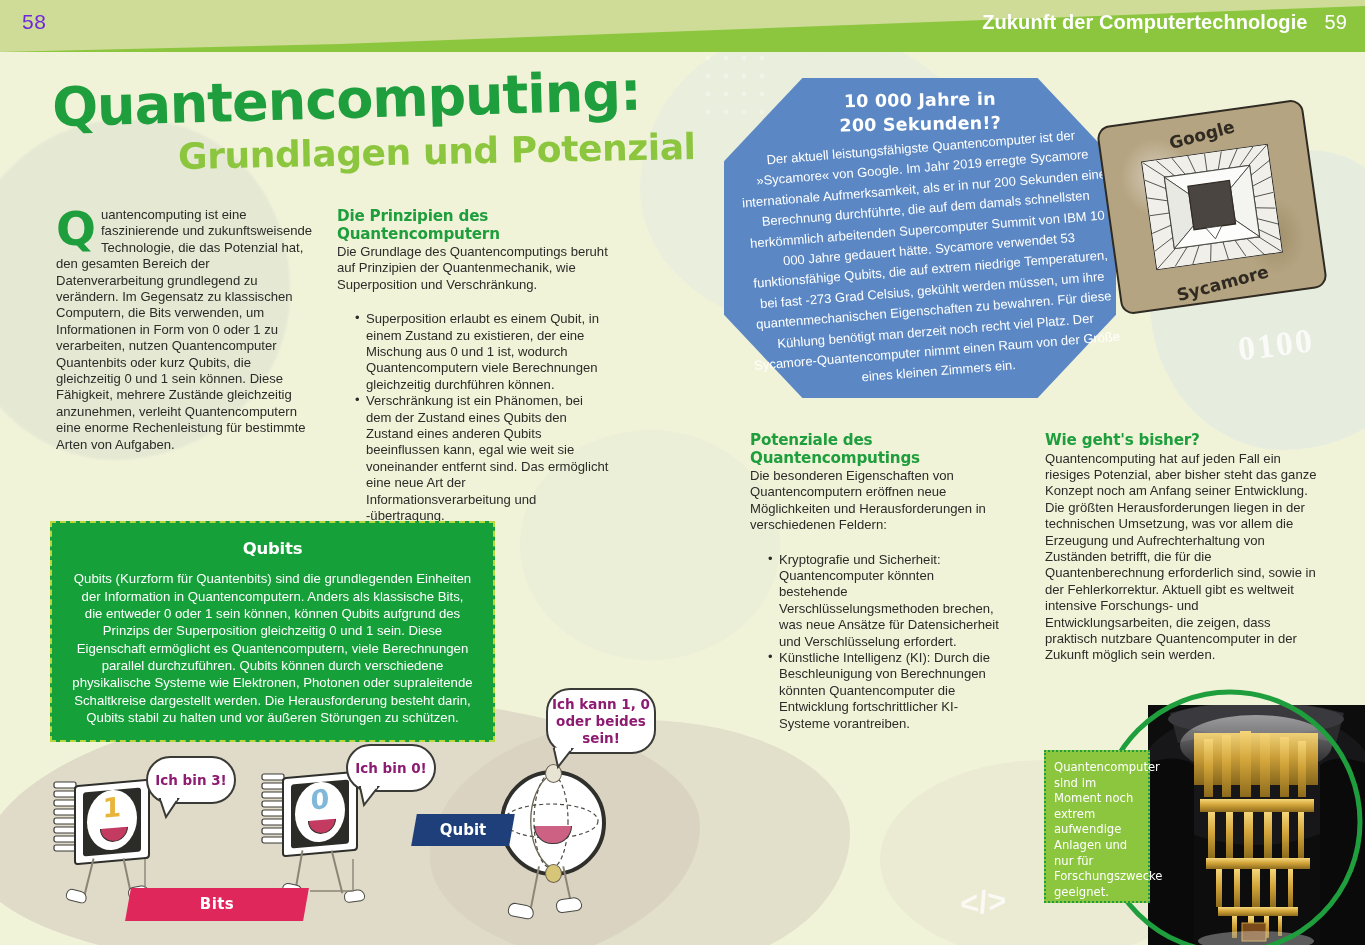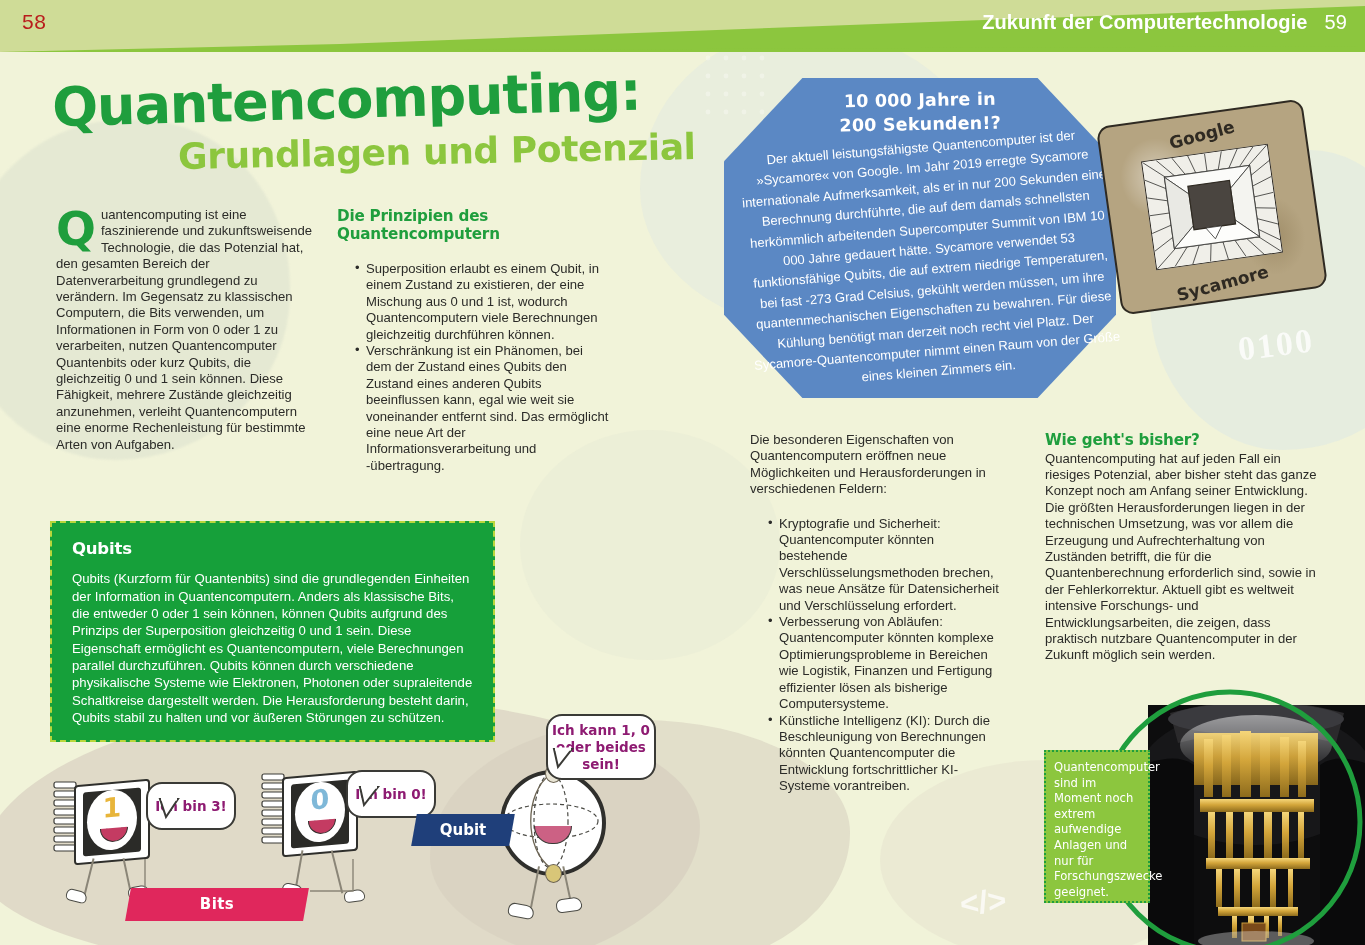--- a/index.html
+++ b/index.html
@@ -27,21 +27,21 @@
 
   .watermark{position:absolute;color:rgba(255,255,255,.78);font-weight:700;pointer-events:none;user-select:none;}
   .wm-0100{left:1238px;top:326px;font-size:34px;letter-spacing:2px;transform:rotate(-7deg);font-family:"Liberation Serif",serif;}
   .wm-code{left:960px;top:884px;font-size:32px;transform:rotate(-6deg);color:rgba(255,255,255,.72);}
   .wm-dots{left:700px;top:50px;width:90px;height:70px;opacity:.5;}
 
   
   .header{position:absolute;left:0;top:0;width:1365px;height:52px;overflow:hidden;}
   .hdr-light{position:absolute;inset:0;background:#cfdc97;}
   .hdr-wedge{position:absolute;left:0;top:0;width:1365px;height:52px;}
-  .pagenum-l{position:absolute;left:22px;top:10px;color:#b91c1c;font-size:21px;font-weight:400;letter-spacing:.5px;}
+  .pagenum-l{position:absolute;left:22px;top:10px;color:#6d28d9;font-size:21px;font-weight:400;letter-spacing:.5px;}
   .hdr-right{position:absolute;right:18px;top:11px;color:#ffffff;font-size:20px;font-weight:700;letter-spacing:.1px;}
   .hdr-right .pnum{font-weight:400;margin-left:17px;}
 
   
   .title-1{
     position:absolute;left:52px;top:68px;
     font-family:"DejaVu Sans", sans-serif;
     font-weight:700;font-size:54px;color:#1f9e3d;
     letter-spacing:-1px;transform:rotate(-1.6deg);
     white-space:nowrap;
@@ -70,21 +70,21 @@
   ul.bul li:before{content:"\2022";position:absolute;left:0;top:-1px;color:#2b2b28;font-size:13px;}
 
   .c1{left:56px;top:207px;width:263px;}
   .c2{left:337px;top:208px;width:290px;}
   .c3{left:750px;top:432px;width:272px;}
   .c4{left:1045px;top:432px;width:275px;}
 
   
   .qubits-box{
     position:absolute;left:50px;top:521px;width:445px;height:221px;
-    background:#16a03a;border:2px dashed #b9d63b;box-sizing:border-box;
+    background:#16a03a;border:2px dashed #b9d63b;box-sizing:border-box;text-align:center;
   }
   .qubits-box .inner{padding:17px 20px 0 20px;color:#ffffff;font-size:13.2px;line-height:17.3px;}
   .qubits-box h3{margin:0 0 2px 0;font-size:16.5px;font-family:"DejaVu Sans",sans-serif;font-weight:700;letter-spacing:-.2px;}
 
   
   .hexbox{
     position:absolute;left:724px;top:78px;width:392px;height:320px;
     background:#5b88c4;
     clip-path:polygon(20% 0%, 80% 0%, 100% 26%, 100% 74%, 80% 100%, 20% 100%, 0% 74%, 0% 26%);
   }
@@ -109,23 +109,23 @@
     background-image:
       radial-gradient(closest-side at 25% 30%, rgba(255,255,255,.45), rgba(255,255,255,0) 70%),
       radial-gradient(closest-side at 78% 70%, rgba(120,100,60,.35), rgba(0,0,0,0) 70%);
   }
   .chip-die{position:absolute;left:40px;top:40px;width:126px;height:108px;border:1.6px solid #2f2a22;background:#f2f2ee;overflow:hidden;}
   .chip-label-top{position:absolute;left:0;top:12px;width:208px;text-align:center;color:#2f2a22;font-weight:700;font-size:17px;font-family:"DejaVu Sans",sans-serif;transform:rotate(-7deg);}
   .chip-label-bot{position:absolute;left:0;bottom:8px;width:208px;text-align:center;color:#2f2a22;font-weight:700;font-size:17px;font-family:"DejaVu Sans",sans-serif;transform:rotate(-7deg);}
 
   
   .bubble{
-    position:absolute;background:#ffffff;border:2px solid #3a3a36;border-radius:16px;
+    position:absolute;background:#ffffff;border:2px solid #3a3a36;border-radius:24px;
     color:#8e1b72;font-family:"DejaVu Sans",sans-serif;font-weight:700;text-align:center;
-    display:flex;align-items:center;justify-content:center;font-size:13.5px;line-height:17px;margin-top:26px;
+    display:flex;align-items:center;justify-content:center;font-size:13.5px;line-height:17px;
   }
   .b1{left:146px;top:756px;width:86px;height:44px;}
   .b2{left:346px;top:744px;width:86px;height:44px;}
   .b3{left:546px;top:688px;width:106px;height:62px;}
 
   .bitfig{position:absolute;}
   .bitfig .heat{position:absolute;left:0;top:0;width:26px;height:80px;}
   .bitfig .face{
     position:absolute;left:22px;top:2px;width:72px;height:76px;background:#ffffff;
     border:2px solid #2f2f2c;border-radius:4px;transform:skewY(-5deg);
@@ -225,20 +225,21 @@
 
   <div class="title-1">Quantencomputing:</div>
   <div class="title-2">Grundlagen und Potenzial</div>
 
   <div class="col c1">
     <p><span class="dropcap">Q</span><span>uantencomputing ist eine faszinierende und zukunftsweisende Technologie, die das Potenzial hat, den gesamten Bereich der Datenverarbeitung grundlegend zu verändern. Im Gegensatz zu klassischen Computern, die Bits verwenden, um Informationen in Form von 0 oder 1 zu verarbeiten, nutzen Quantencomputer Quantenbits oder kurz Qubits, die gleichzeitig 0 und 1 sein können. Diese Fähigkeit, mehrere Zustände gleichzeitig anzunehmen, verleiht Quantencomputern eine enorme Rechenleistung für bestimmte Arten von Aufgaben.</span></p>
   </div>
 
   <div class="col c2">
     <h2 class="h-green">Die Prinzipien des Quantencomputern</h2>
+    <p>Die Grundlage des Quantencomputings beruht auf Prinzipien der Quantenmechanik, wie Superposition und Verschränkung.</p>
     <ul class="bul">
       <li>Superposition erlaubt es einem Qubit, in einem Zustand zu existieren, der eine Mischung aus 0 und 1 ist, wodurch Quantencomputern viele Berechnungen gleichzeitig durchführen können.</li>
       <li>Verschränkung ist ein Phänomen, bei dem der Zustand eines Qubits den Zustand eines anderen Qubits beeinflussen kann, egal wie weit sie voneinander entfernt sind. Das ermöglicht eine neue Art der Informationsverarbeitung und -übertragung.</li>
     </ul>
   </div>
 
   <div class="qubits-box">
     <div class="inner">
       <h3>Qubits</h3>
       <p>Qubits (Kurzform für Quantenbits) sind die grundlegenden Einheiten der Information in Quantencomputern. Anders als klassische Bits, die entweder 0 oder 1 sein können, können Qubits aufgrund des Prinzips der Superposition gleichzeitig 0 und 1 sein. Diese Eigenschaft ermöglicht es Quantencomputern, viele Berechnungen parallel durchzuführen. Qubits können durch verschiedene physikalische Systeme wie Elektronen, Photonen oder supraleitende Schaltkreise dargestellt werden. Die Herausforderung besteht darin, Qubits stabil zu halten und vor äußeren Störungen zu schützen.</p>
@@ -294,24 +295,24 @@
         <polygon points="20,90 42,70 84,70 106,90" fill="#fdfdfb" stroke="#3a3a38" stroke-width="0.8"></polygon>
         <rect x="42" y="30" width="42" height="44" fill="#4a4540" stroke="#2f2a22" stroke-width="1.2"></rect>
         <polygon points="54,74 70,74 62,86" fill="#ffffff" stroke="#3a3a38" stroke-width="0.8"></polygon>
       </svg>
     </div>
     <div class="chip-label-top">Google</div>
     <div class="chip-label-bot">Sycamore</div>
   </div>
 
   <div class="col c3">
+    <h2 class="h-green">Potenziale des Quantencomputings</h2>
     <p>Die besonderen Eigenschaften von Quantencomputern eröffnen neue Möglichkeiten und Herausforderungen in verschiedenen Feldern:</p>
     <ul class="bul">
       <li>Kryptografie und Sicherheit: Quantencomputer könnten bestehende Verschlüsselungsmethoden brechen, was neue Ansätze für Datensicherheit und Verschlüsselung erfordert.</li>
-      <li>Verbesserung von Abläufen: Quantencomputer könnten komplexe Optimierungsprobleme in Bereichen wie Logistik, Finanzen und Fertigung effizienter lösen als bisherige Computersysteme.</li>
       <li>Künstliche Intelligenz (KI): Durch die Beschleunigung von Berechnungen könnten Quantencomputer die Entwicklung fortschrittlicher KI-Systeme vorantreiben.</li>
     </ul>
   </div>
 
   <div class="col c4">
     <h2 class="h-green">Wie geht's bisher?</h2>
     <p>Quantencomputing hat auf jeden Fall ein riesiges Potenzial, aber bisher steht das ganze Konzept noch am Anfang seiner Entwicklung. Die größten Herausforderungen liegen in der technischen Umsetzung, was vor allem die Erzeugung und Aufrechterhaltung von Zuständen betrifft, die für die Quantenberechnung erforderlich sind, sowie in der Fehlerkorrektur. Aktuell gibt es weltweit intensive Forschungs- und Entwicklungsarbeiten, die zeigen, dass praktisch nutzbare Quantencomputer in der Zukunft möglich sein werden.</p>
   </div>
 
   <div class="bitfig" style="left:52px;top:780px;width:100px;height:86px;">

